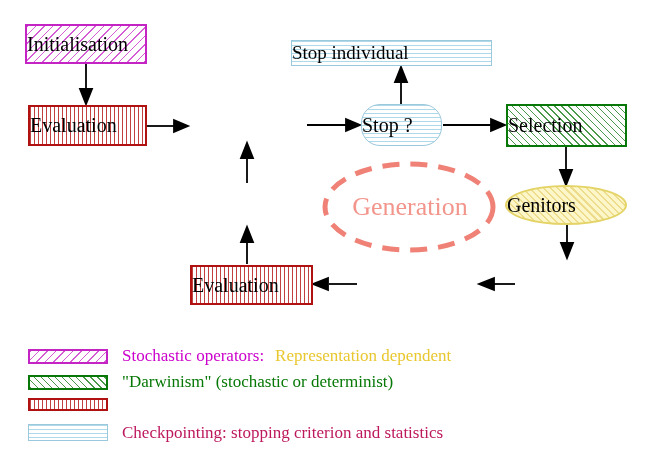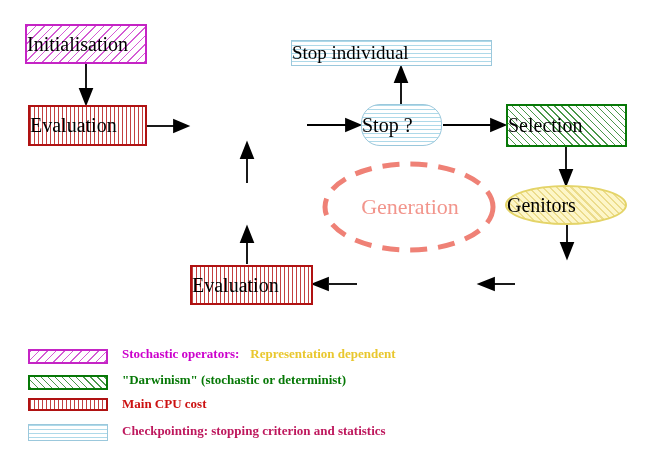--- a/index.html
+++ b/index.html
@@ -41,29 +41,29 @@
   #n-stop{left:361px;top:104px;width:81px;height:42px;border-radius:19px;}
   #n-selection{left:506px;top:104px;width:121px;height:43px;}
   #n-genitors{left:505px;top:185px;width:122px;height:40px;}
   #n-cross{left:516px;top:259px;width:120px;height:43px;font-size:16px;line-height:19px;flex-direction:column;}
   #n-offspring{left:356px;top:264px;width:122px;height:40px;}
   #n-eval2{left:190px;top:265px;width:123px;height:40px;}
   #n-replace{left:186px;top:184px;width:122px;height:43px;font-size:18px;}
   #n-generation{
     position:absolute;z-index:1;left:326px;top:194px;width:168px;height:26px;
     display:flex;align-items:center;justify-content:center;
-    color:#f2958c;font-size:22px;
+    color:#f2958c;font-size:26px;
   }
   
   .swatch{position:absolute;z-index:1;box-sizing:border-box;background-color:#fff;}
   #sw1{left:28px;top:349px;width:80px;height:15px;}
   #sw2{left:28px;top:375px;width:80px;height:15px;}
   #sw3{left:28px;top:398px;width:80px;height:13px;}
   #sw4{left:28px;top:424px;width:80px;height:17px;}
-  .legend-text{position:absolute;z-index:1;font-size:13px;line-height:1;white-space:nowrap;font-weight:bold;}
+  .legend-text{position:absolute;z-index:1;font-size:17px;line-height:1;white-space:nowrap;}
   #lt1{left:122px;top:347px;color:#cc00cc;}
   #lt1 .gold{color:#e9c72e;margin-left:11px;}
   #lt2{left:122px;top:373px;color:#067806;}
   #lt3{left:122px;top:397px;color:#cc1111;}
   #lt4{left:122px;top:424px;color:#be185d;}
 </style>
 </head>
 <body>
 
 <div id="canvas">
@@ -144,18 +144,17 @@
 
   <div id="sw1" class="swatch magenta-hatch"></div>
   <div id="lt1" class="legend-text">
     <span>Stochastic operators:</span><span class="gold">Representation dependent</span>
   </div>
 
   <div id="sw2" class="swatch green-hatch"></div>
   <div id="lt2" class="legend-text">"Darwinism" (stochastic or determinist)</div>
 
   <div id="sw3" class="swatch red-stripes"></div>
-  <div id="lt3" class="legend-text">Main CPU cost</div>
 
   <div id="sw4" class="swatch cyan-stripes"></div>
   <div id="lt4" class="legend-text">Checkpointing: stopping criterion and statistics</div>
 
 </div>
 
 </body></html>

